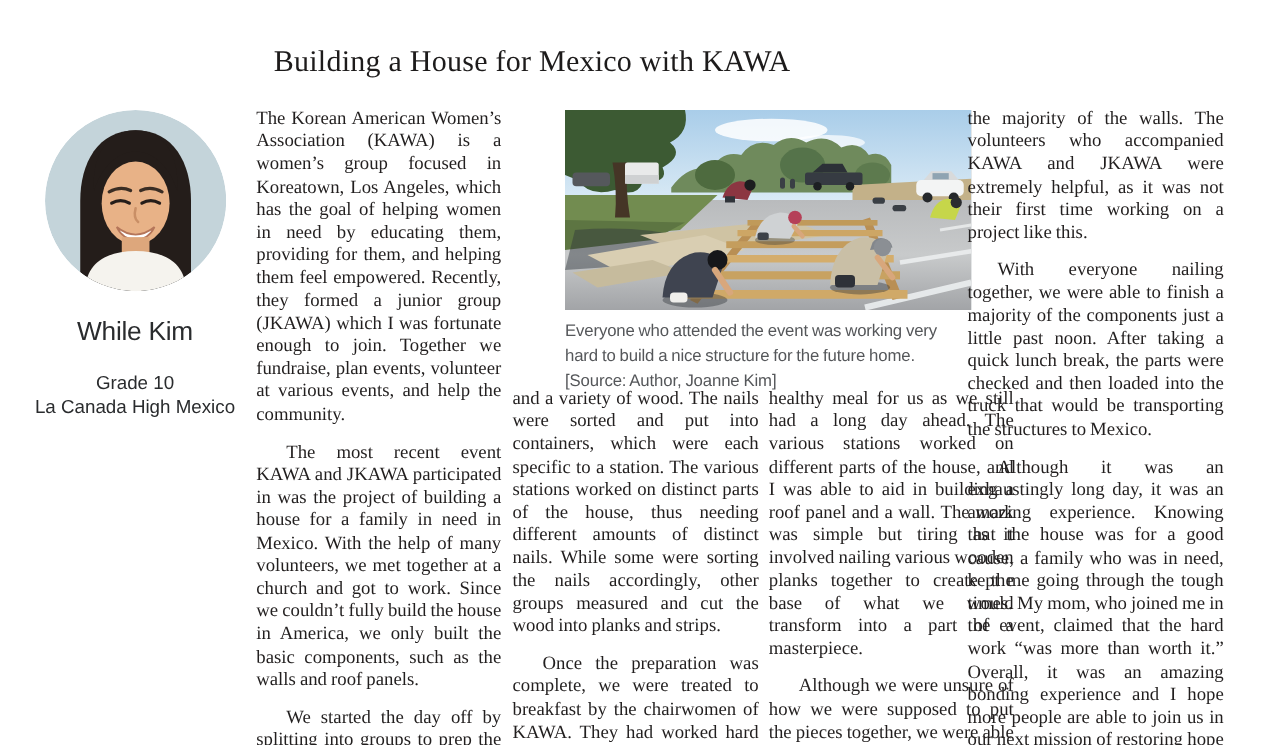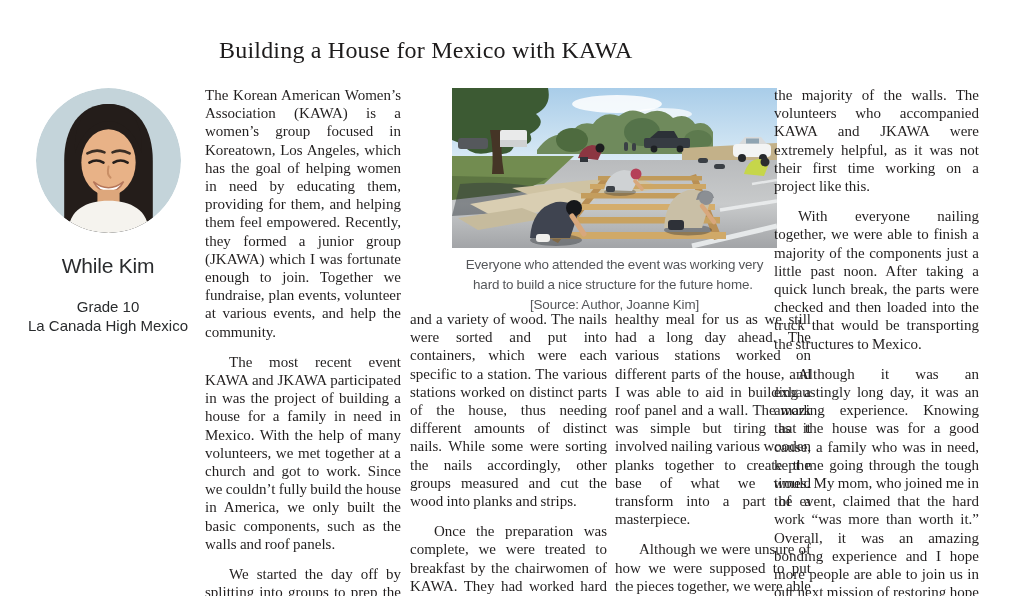--- a/index.html
+++ b/index.html
@@ -31,21 +31,21 @@
   .bodytext p.indent{text-indent:1.6em;}
   .col1{left:205px;top:86px;width:196px;height:510px;}
   .col2{left:410px;top:310px;width:197px;height:286px;}
   .col3{left:615px;top:310px;width:196px;height:286px;}
   .col4{left:774px;top:86px;width:205px;height:510px;}
 
   
   .photo-fig{position:absolute;left:452px;top:88px;width:325px;margin:0;}
   .photo-frame{width:325px;height:160px;display:block;background:#9aa2a8;}
   .photo-caption{margin-top:7px;font-family:"Liberation Sans","DejaVu Sans",sans-serif;
-        font-size:13.4px;line-height:20px;color:#55575a;text-align:center;
+        font-size:13.4px;line-height:20px;color:#55575a;text-align:left;
         letter-spacing:-.1px;word-spacing:-.5px;}
 </style>
 </head>
 <body>
 
 <div class="page">
 
 
   <h1 class="title">Building a House for Mexico with KAWA</h1>
 

